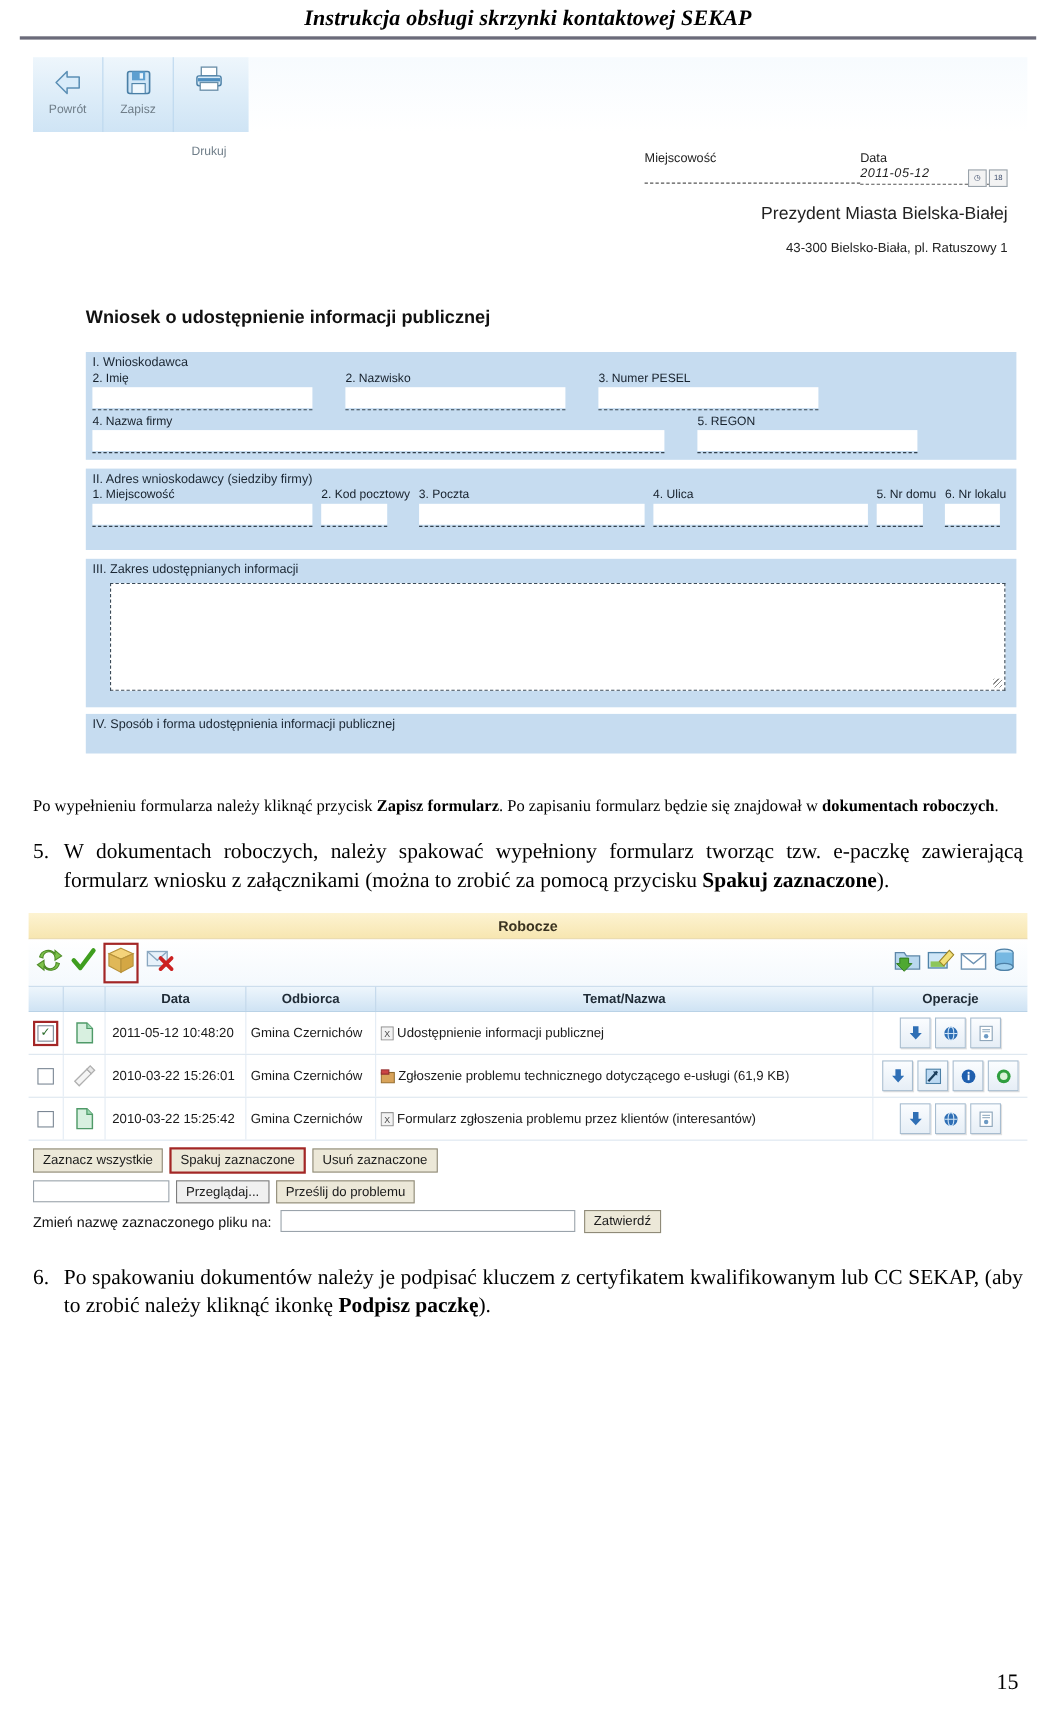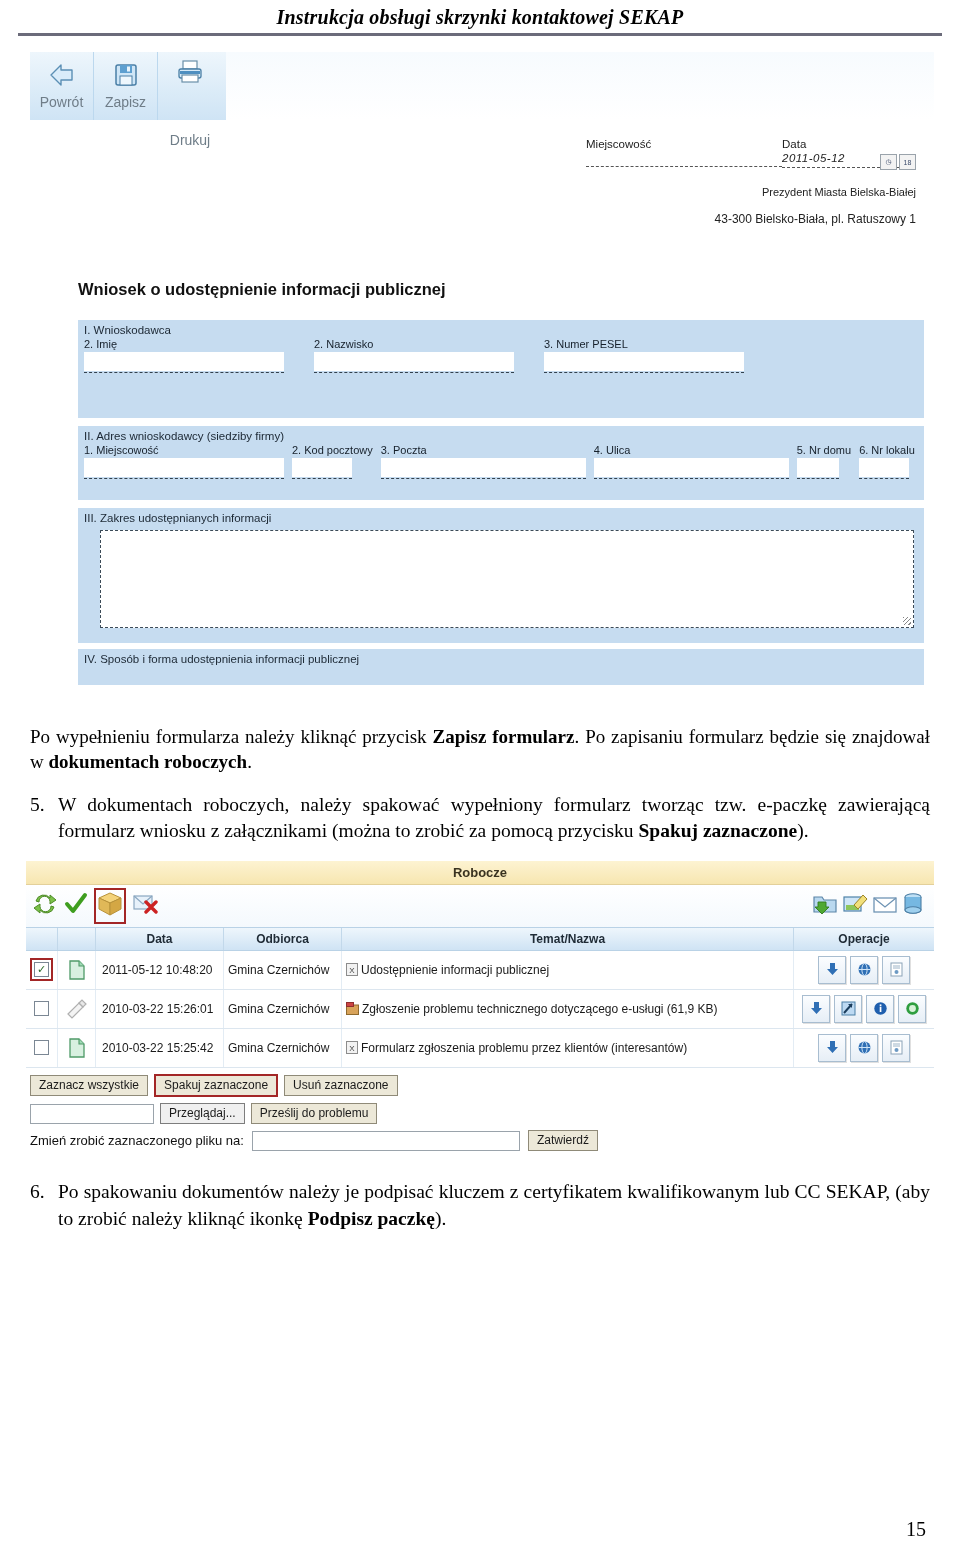--- a/index.html
+++ b/index.html
@@ -47,21 +47,21 @@
     border-right:1px solid #bcd8ee;
     display:flex; flex-direction:column;
     align-items:center; justify-content:flex-start;
     padding-top:6px;
     box-sizing:border-box;
   }
   .tb-btn:last-child { border-right:none;gap:44px; }
   .tb-ico { height:34px; display:flex; align-items:center; justify-content:center; }
   .tb-lbl {
     font-family:"Liberation Sans", sans-serif;
-    font-size:14px; color:#6f7d88; margin-top:2px;
+    font-size:11px; color:#6f7d88; margin-top:2px;
   }
   .tb-gradient-strip {
     position:absolute; left:200px; top:4px; right:0; height:68px;
     background:linear-gradient(to bottom,#f7fbfe 0%,#ffffff 100%);
   }
 
   .form-hdr-right {
     position:absolute; right:18px; top:90px;
     width:330px;
     font-family:"Liberation Sans", sans-serif;
@@ -78,21 +78,21 @@
   .fhr-date {
     font-style:italic; font-size:11.5px; margin-top:2px; letter-spacing:0.5px;
   }
   .fhr-dateicons { position:absolute; right:0; top:16px; display:flex; gap:2px; }
   .mini-ico {
     width:15px; height:14px; border:1px solid #9aa3ab; background:#f3f3f3;
     display:flex; align-items:center; justify-content:center;
     font-size:7px; color:#3a4a6a; font-family:"Liberation Sans", sans-serif;
   }
   .fhr-auth {
-    text-align:right; margin-top:18px; font-size:11px;
+    text-align:right; margin-top:18px; font-size:16px;
   }
   .fhr-addr {
     text-align:right; margin-top:14px; font-size:12px;
   }
 
   .form-title {
     position:absolute; left:52px; top:232px;
     font-family:"Liberation Sans", sans-serif;
     font-size:16.5px; font-weight:bold; color:#111;
   }
@@ -129,21 +129,21 @@
   .resize-grip {
     position:absolute; right:2px; bottom:2px;
     width:8px; height:8px;
     background:repeating-linear-gradient(135deg,#888 0 1px,transparent 1px 3px);
   }
 
   
   .para {
     margin:2px 30px;
     font-family:"Liberation Serif", serif;
-    font-size:19px;
+    font-size:15px;
     line-height:1.32;
     text-align:justify;
   }
   .para-intro { margin-top:16px; }
   .num-item {
     display:flex; margin:0 30px; margin-top:18px;
     font-family:"Liberation Serif", serif;
     font-size:19.5px; line-height:1.35;
   }
   .num-item .num { width:28px; flex:none; }
@@ -330,20 +330,32 @@
         <div class="flabel">2. Nazwisko</div>
         <div class="finput" style="width:200px"></div>
         <div class="fdash" style="width:200px"></div>
       </div>
       <div class="ffield" style="margin-left:20px">
         <div class="flabel">3. Numer PESEL</div>
         <div class="finput" style="width:200px"></div>
         <div class="fdash" style="width:200px"></div>
       </div>
     </div>
+    <div class="frow" style="margin-top:-2px">
+      <div class="ffield">
+        <div class="flabel">4. Nazwa firmy</div>
+        <div class="finput" style="width:520px"></div>
+        <div class="fdash" style="width:520px"></div>
+      </div>
+      <div class="ffield" style="margin-left:20px">
+        <div class="flabel">5. REGON</div>
+        <div class="finput" style="width:200px"></div>
+        <div class="fdash" style="width:200px"></div>
+      </div>
+    </div>
   </div>
 
   <div class="fsec fsec-2">
     <div class="fsec-title">II. Adres wnioskodawcy (siedziby firmy)</div>
     <div class="frow" style="gap:8px">
       <div class="ffield">
         <div class="flabel">1. Miejscowość</div>
         <div class="finput" style="width:200px"></div>
         <div class="fdash" style="width:200px"></div>
       </div>
@@ -611,21 +623,21 @@
       <button class="wbtn">Zaznacz wszystkie</button>
       <button class="wbtn wbtn-hl">Spakuj zaznaczone</button>
       <button class="wbtn">Usuń zaznaczone</button>
     </div>
     <div class="btnrow">
       <input class="tinput" style="width: 124px;" value="">
       <button class="wbtn" style="background:#f0f0f0;border:1px solid #7d7d7d">Przeglądaj...</button>
       <button class="wbtn">Prześlij do problemu</button>
     </div>
     <div class="rb-rename">
-      <span>Zmień zrobić zaznaczonego pliku na:</span>
+      <span>Zmień nazwę zaznaczonego pliku na:</span>
       <input class="tinput" style="width: 268px;" value="">
       <button class="wbtn">Zatwierdź</button>
     </div>
   </div>
 
 </div>
 
 <div class="num-item" style="margin-top:20px">
   <div class="num">6.</div>
   <div class="txt">

